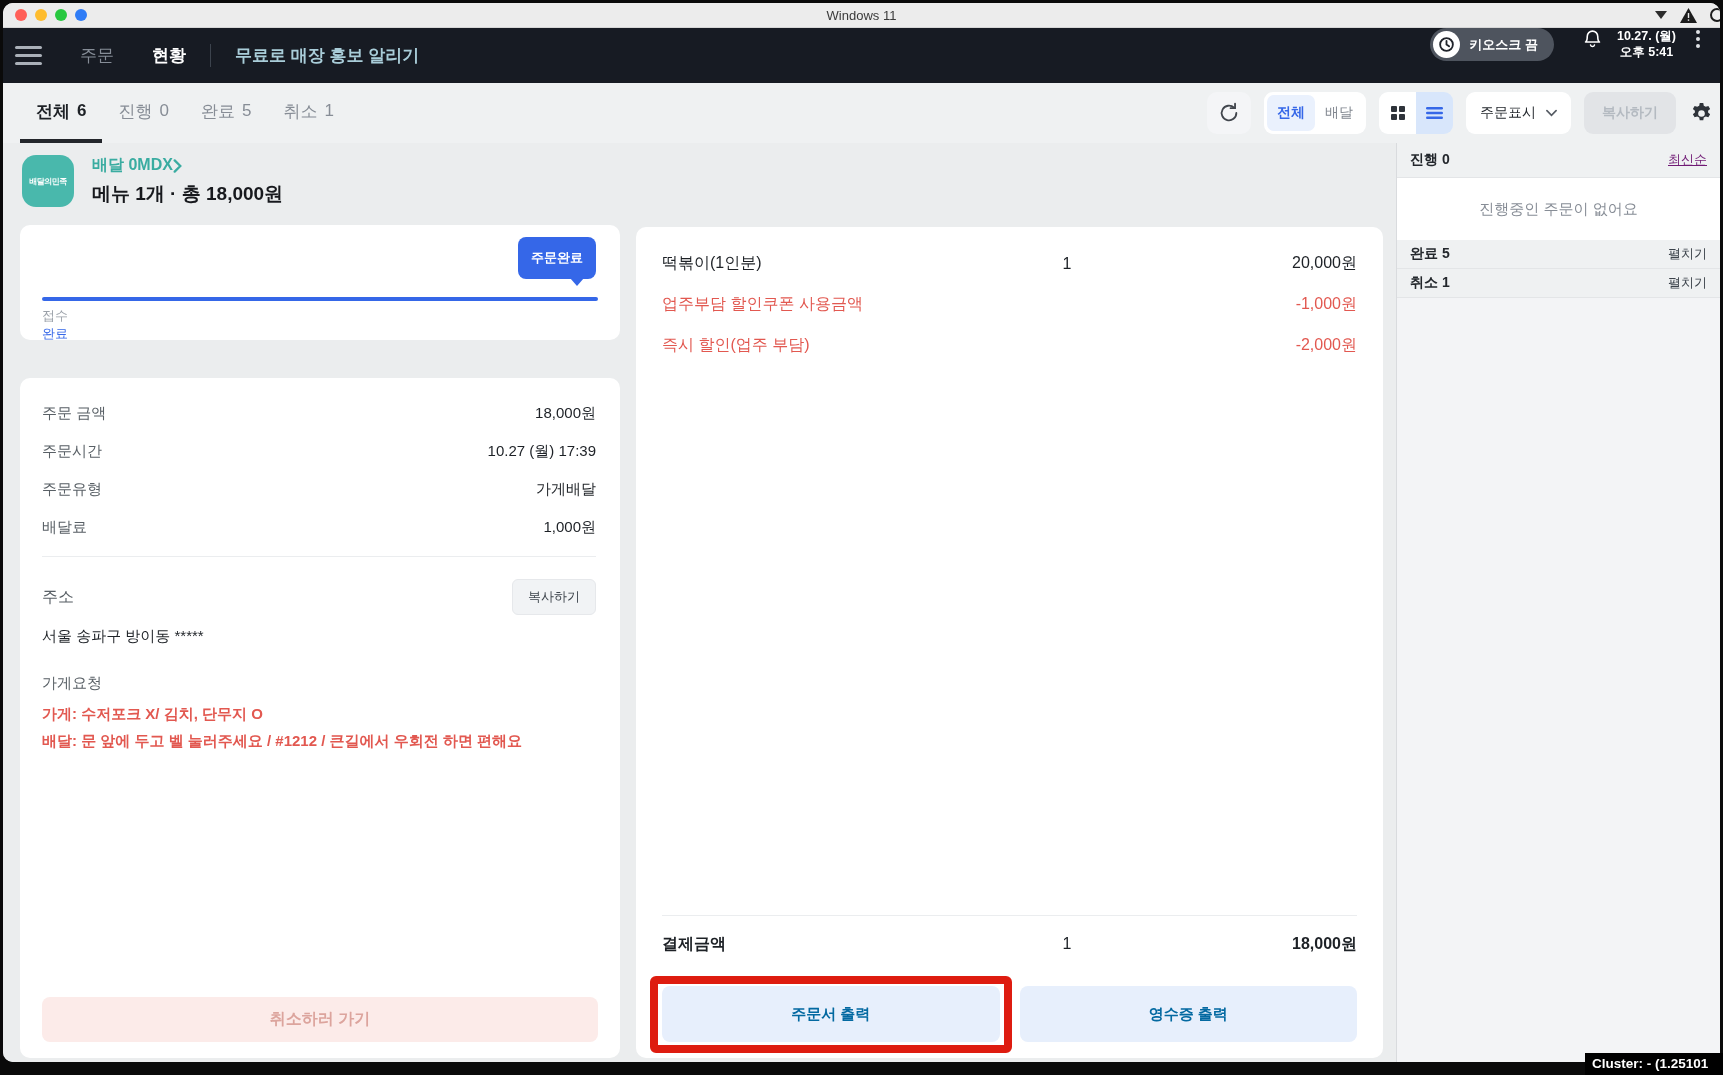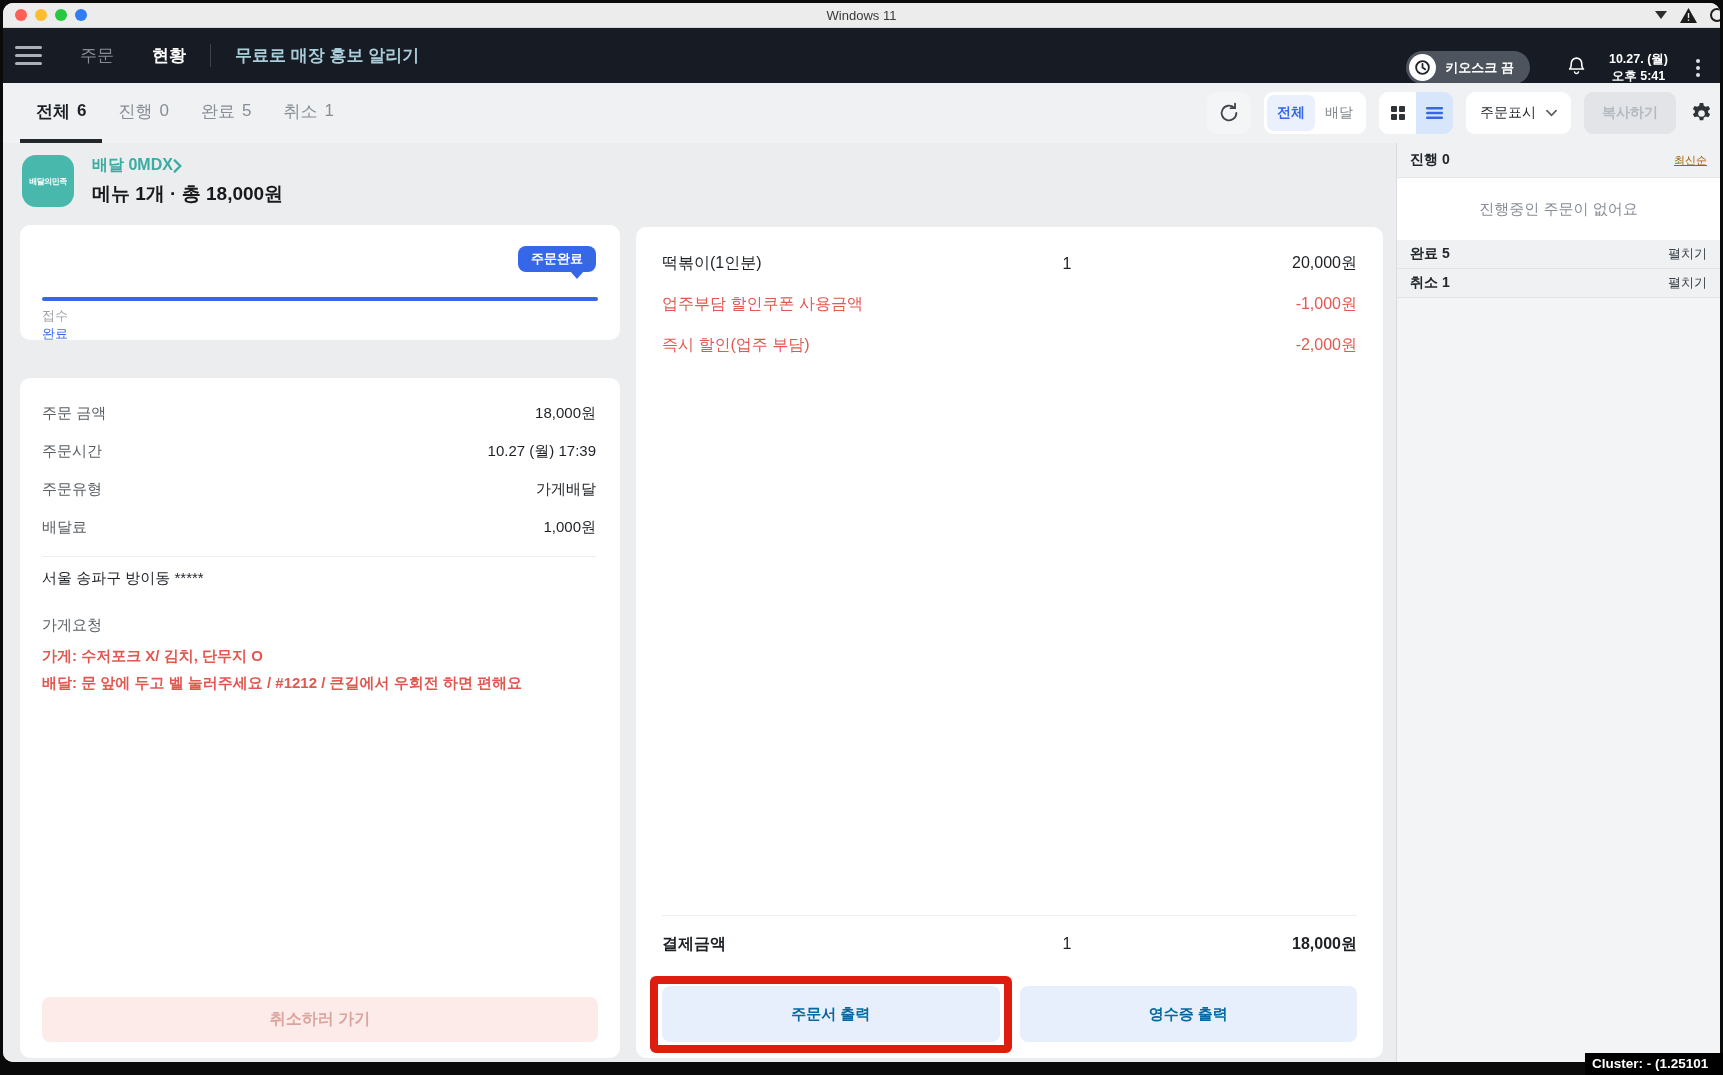--- a/index.html
+++ b/index.html
@@ -34,21 +34,21 @@
     padding:0 12px; position:relative; color:#fff;
   }
   .hamburger { width:27px; display:flex; flex-direction:column; gap:5px; cursor:pointer; }
   .hamburger div { height:3px; background:#aab0b8; border-radius:2px; }
   .nav-item { font-size:17px; color:#868d97; margin-left:38px; }
   .nav-item.active { color:#ffffff; font-weight:700; }
   .nav-promo {
     margin-left:24px; padding-left:24px; border-left:1px solid #3c434d;
     font-size:17px; font-weight:700; color:#a9cdd9;
   }
-  .nav-right { position:absolute; right:18px; top:12px; height:100%; display:flex; align-items:center; gap:8px; }
+  .nav-right { position:absolute; right:18px; top:0; height:100%; display:flex; gap:0; }
   .kiosk-pill {
     display:flex; align-items:center; gap:9px; background:#4e545e;
     border-radius:17px; padding:3px 16px 3px 3px; height:33px;
   }
   .kiosk-avatar { width:27px; height:27px; border-radius:50%; background:#ffffff; display:flex; align-items:center; justify-content:center; }
   .kiosk-label { color:#fff; font-size:13px; font-weight:700; white-space:nowrap; }
   .bell { margin-left:28px; }
   .nav-date { margin-left:14px; text-align:center; font-size:12.5px; font-weight:700; line-height:1.3; color:#fff; white-space:nowrap; }
   .kebab { margin-left:18px; display:flex; flex-direction:column; gap:3px; padding:2px; }
   .kebab div { width:4px; height:4px; border-radius:50%; background:#dfe2e6; }
@@ -85,22 +85,22 @@
   .baemin-logo {
     width:52px; height:52px; border-radius:14px; background:#49b8ac;
     display:flex; align-items:center; justify-content:center;
     color:#fff; font-size:8px; font-weight:700; letter-spacing:-0.5px;
   }
   .order-channel { display:flex; align-items:center; gap:0; color:#3aaca1; font-size:16px; font-weight:700; cursor:pointer; }
   .order-summary { margin-top:5px; font-size:19px; font-weight:700; color:#17191d; }
   .card { background:#ffffff; border-radius:10px; }
   .progress-card { position:absolute; left:0; top:82px; width:600px; height:115px; }
   .status-bubble {
-    position:absolute; right:24px; top:21px; background:#3567e8; color:#fff;
-    font-size:13px; font-weight:700; padding:4px 13px; border-radius:8px;
+    position:absolute; right:24px; top:12px; background:#3567e8; color:#fff;
+    font-size:13px; font-weight:700; padding:12px 13px; border-radius:8px;
   }
   .status-bubble::after {
     content:""; position:absolute; right:12px; bottom:-7px;
     border-left:7px solid transparent; border-right:7px solid transparent; border-top:8px solid #3567e8;
   }
   .progress-track { position:absolute; left:22px; right:22px; top:72px; height:4px; border-radius:2px; background:#3567e8; }
   .progress-labels { position:absolute; left:22px; right:22px; top:82px; display:flex; justify-content:space-between; font-size:13px;flex-direction:column; }
   .p-start { color:#9aa0a8; } .p-end { color:#3567e8; }
   .details-card { position:absolute; left:0; top:235px; width:600px; height:680px; padding:16px 24px 70px 22px; }
   .detail-row { display:flex; justify-content:space-between; align-items:center; height:38px; font-size:15px; }
@@ -144,21 +144,21 @@
     position:absolute; left:-12px; right:-12px; top:-10px; bottom:-11px;
     border:8px solid #de1c10; border-radius:6px; pointer-events:none;
   }
   
   .queue-panel { position:absolute; left:1393px; right:0; top:0; height:100%; background:#f3f4f6; border-left:1px solid #d9dbde; }
   .queue-header {
     height:35px; background:#eff1f2; border-bottom:1px solid #e3e5e7;
     display:flex; align-items:center; justify-content:space-between; padding:0 13px;
   }
   .queue-title { font-size:14px; font-weight:700; color:#23272c; }
-  .queue-sort { font-size:11px; color:#a16207; text-decoration:underline; cursor:pointer; }
+  .queue-sort { font-size:13px; color:#701a75; text-decoration:underline; cursor:pointer; }
   .queue-empty { height:62px; background:#ffffff; display:flex; align-items:center; justify-content:center; font-size:15px; color:#878d96; }
   .queue-row {
     height:29px; background:#eff1f2; border-bottom:1px solid #e3e5e7;
     display:flex; align-items:center; justify-content:space-between; padding:0 13px; cursor:pointer;
   }
   .queue-expand { font-size:13px; color:#3c434b; }
   
   .cluster-overlay {
     position:absolute; left:1585px; top:1053px; width:138px; height:22px;
     background:#000; color:#fff; font-size:13.5px; font-weight:700;
@@ -329,20 +329,24 @@
         </div>
         <div class="detail-row">
           <span class="detail-label">주문유형</span>
           <span class="detail-value">가게배달</span>
         </div>
         <div class="detail-row">
           <span class="detail-label">배달료</span>
           <span class="detail-value">1,000원</span>
         </div>
         <div class="hr"></div>
+        <div class="addr-row">
+          <span class="detail-label">주소</span>
+          <button class="copy-btn">복사하기</button>
+        </div>
         <div class="addr-value">서울 송파구 방이동 *****</div>
         <div class="req-label">가게요청</div>
         <div class="req-line">가게: 수저포크 X/ 김치, 단무지 O</div>
         <div class="req-line" style="margin-top:4px">배달: 문 앞에 두고 벨 눌러주세요 / #1212 / 큰길에서 우회전 하면 편해요</div>
         <div class="cancel-btn">취소하러 가기</div>
       </div>
     </div>
 
     <div class="card receipt-card">
       <div class="item-row">

